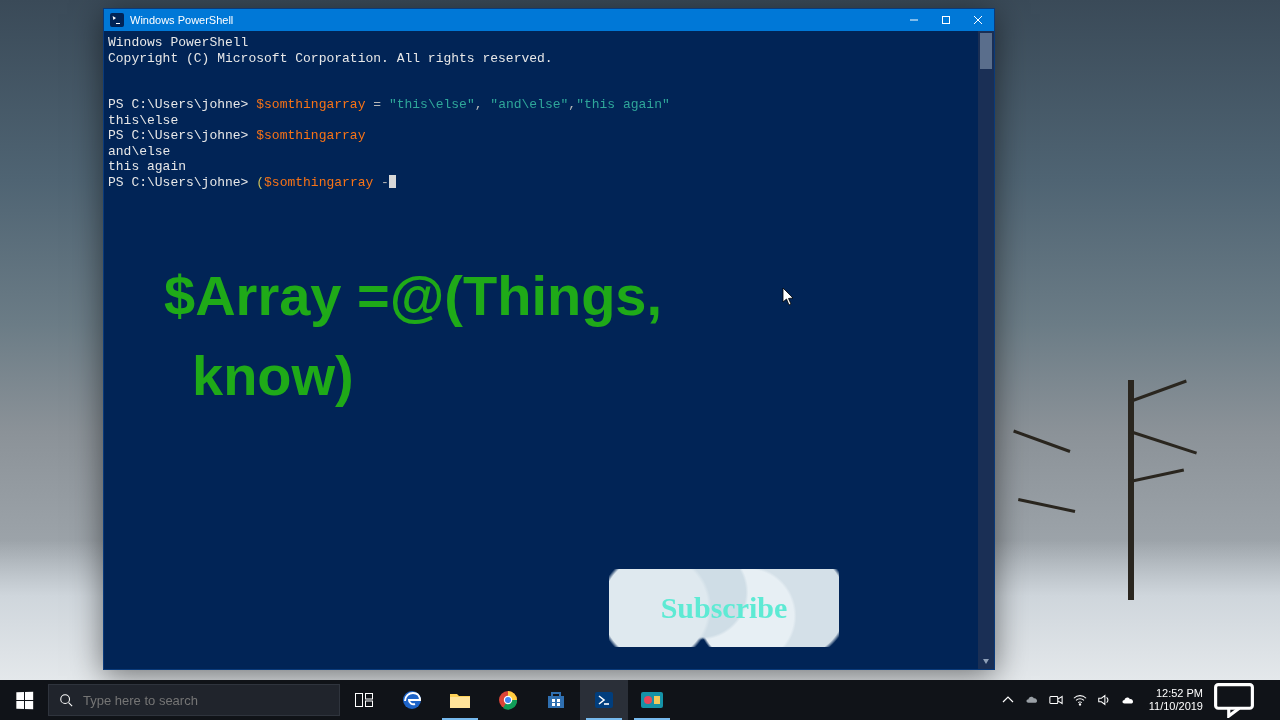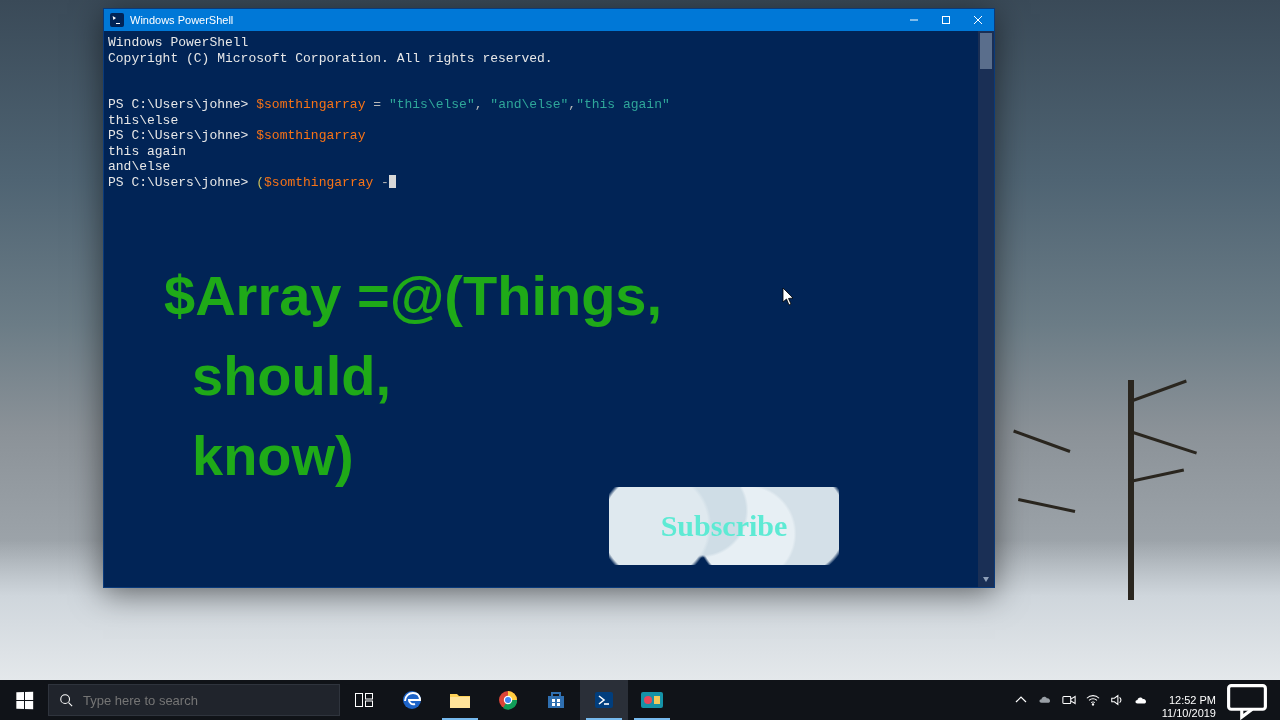--- a/index.html
+++ b/index.html
@@ -13,21 +13,21 @@
     position: absolute; right: 70px; top: 340px; width: 160px; height: 260px; pointer-events: none;
   }
   .scenery-tree .trunk { position:absolute; left:78px; top:40px; width:6px; height:220px; background:#2a261f; }
   .scenery-tree .branch { position:absolute; background:#2a261f; height:3px; transform-origin:left center; }
   .snow-ground { position:absolute; left:0; right:0; bottom:40px; height:140px;
     background: linear-gradient(180deg, rgba(255,255,255,0) 0%, #cfd6dc 40%, #e4e8eb 100%);
   }
 
   
   .ps-window {
-    position: absolute; left: 103px; top: 8px; width: 892px; height: 580px;
+    position: absolute; left: 103px; top: 8px; width: 892px; height: 662px;
     background: #012456;
     box-shadow: 0 6px 30px rgba(0,0,0,0.5);
     border: 1px solid #0a3a7a;
     display: flex; flex-direction: column;
   }
   .titlebar {
     height: 22px; background: #0078d7; color: #fff;
     display: flex; align-items: center; justify-content: space-between;
     font-size: 11px; padding-left: 6px;
   }
@@ -113,21 +113,21 @@
   .search-box input{
     flex:1; background:transparent; border:none; outline:none; color:#cfcfcf; font-size:13px;
   }
   .tb-icons{ display:flex; align-items:center; }
   .tb-item{ width:48px; height:40px; display:flex; align-items:center; justify-content:center; position:relative;}
   .tb-item.active::after, .tb-item.open::after{
     content:""; position:absolute; bottom:0; left:6px; right:6px; height:2px; background:#76b9ed;
   }
   .tb-item.active{ background:#2a2f38; }
 
-  .tb-right{ margin-left:auto; display:flex; align-items:flex-end; gap:2px; padding-right:4px;}
+  .tb-right{ margin-left:auto; display:flex; align-items:center; gap:2px; padding-right:17px;}
   .tray-icon{ width:22px; height:40px; display:flex; align-items:center; justify-content:center; }
   .tray-icon svg{ width:14px; height:14px; }
   .clock{ padding:0 8px; text-align:right; font-size:11px; line-height:13px; display:flex; flex-direction:column; justify-content:center;}
   .notif-btn{ width:42px; display:flex; align-items:center; justify-content:center;}
   .show-desktop{ width:6px; border-left:1px solid #2e333b; }
 
   
   .white-stroke path, .white-stroke line, .white-stroke rect, .white-stroke polyline, .white-stroke circle{ stroke:#fff; fill:none; stroke-width:1.2;}
 </style>
 </head>
@@ -194,31 +194,30 @@
       <span class="t-green">$somthingarray</span>
       <span class="t-gray"> = </span>
       <span class="t-teal">"this\else"</span><span class="t-gray">, </span><span class="t-teal">"and\else"</span><span class="t-gray">,</span><span class="t-teal">"this again"</span>
     </div>
     <div><span class="t-white">this\else</span></div>
     <div>
       <span class="t-white">PS C:\Users\johne&gt;</span>
       <span> </span>
       <span class="t-green">$somthingarray</span>
     </div>
+    <div><span class="t-white">and\else</span></div>
     <div><span class="t-white">this again</span></div>
-    <div><span class="t-white">and\else</span></div>
     <div>
       <span class="t-white">PS C:\Users\johne&gt;</span>
       <span> </span>
       <span class="t-yellow">(</span><span class="t-green">$somthingarray</span><span class="t-gray"> -</span><span class="t-cursor"></span>
     </div>
 
     <div class="overlay-title">
       <span>$Array =@(Things,</span><br>
-      <span class="indent">should,</span>
       <span class="indent">know)</span>
     </div>
 
     <div class="subscribe-badge">
       <div class="subscribe-cloud"></div>
       <span class="subscribe-text">Subscribe</span>
     </div>
 
     <svg class="mouse-cursor" viewBox="0 0 14 20">
       <path d="M1 1 L1 15 L4.5 12 L7 18 L9 17 L6.5 11.5 L11 11 Z" fill="#ffffff" stroke="#000" stroke-width="0.8"></path>

